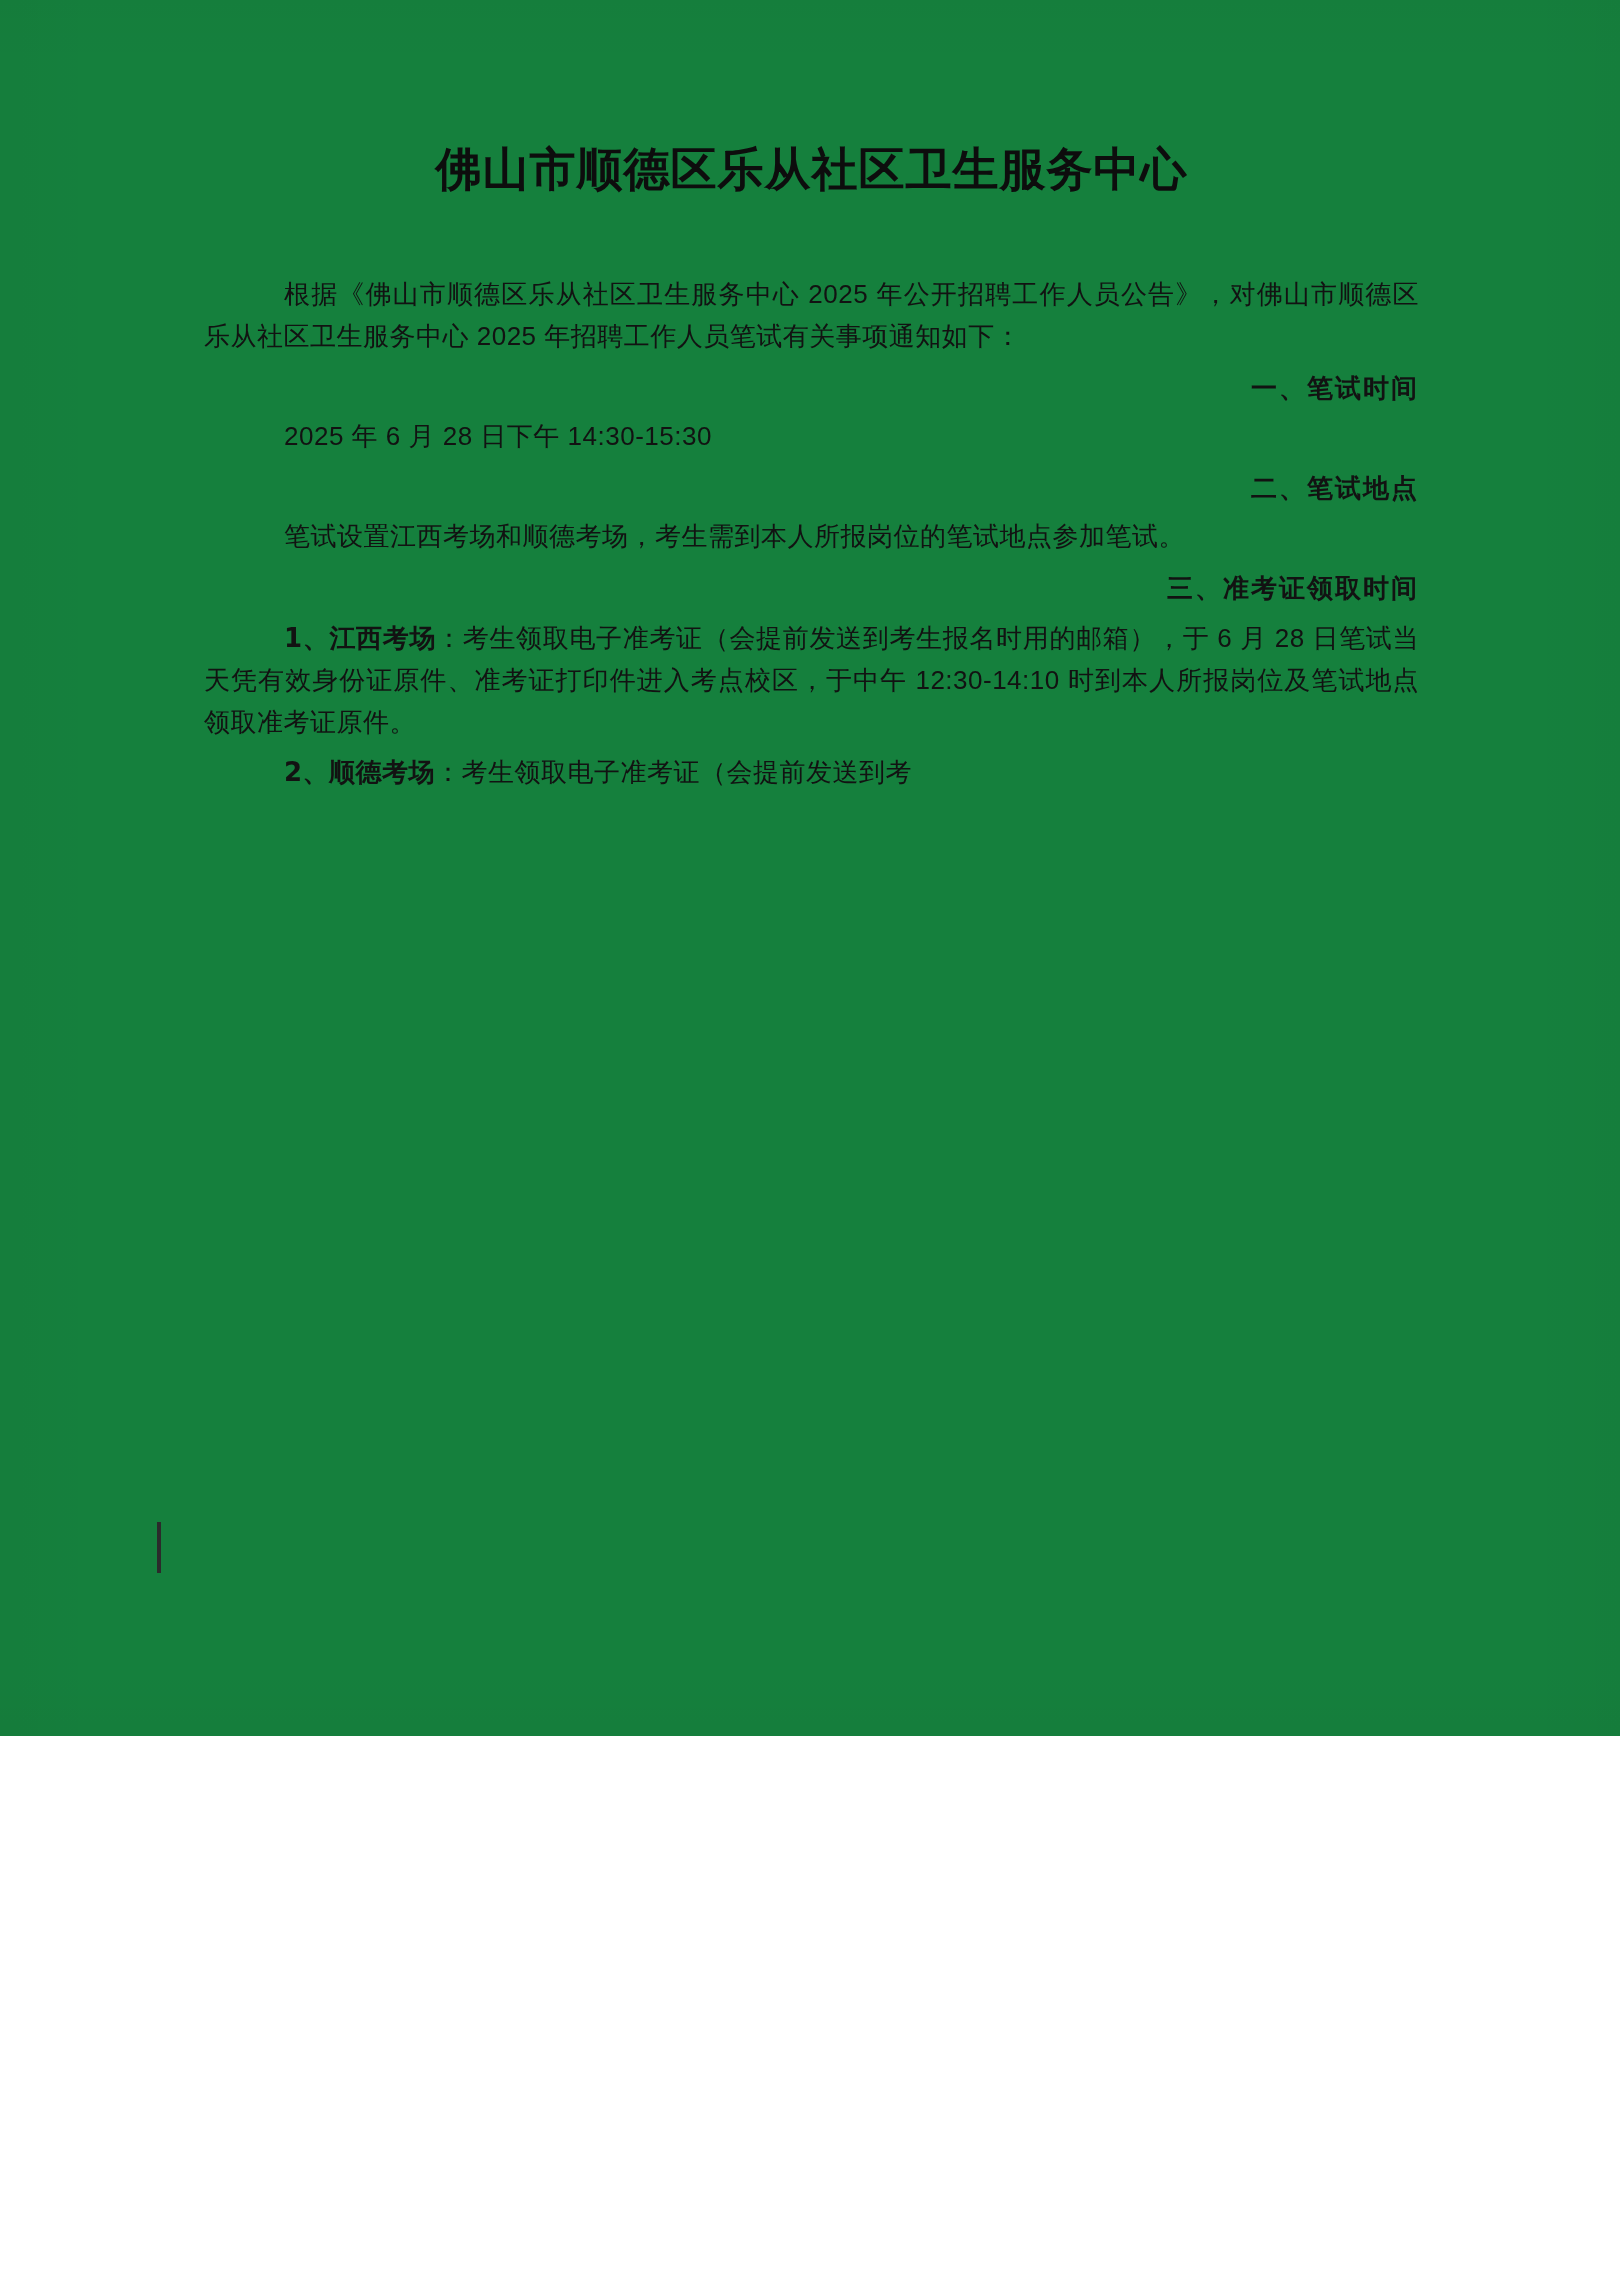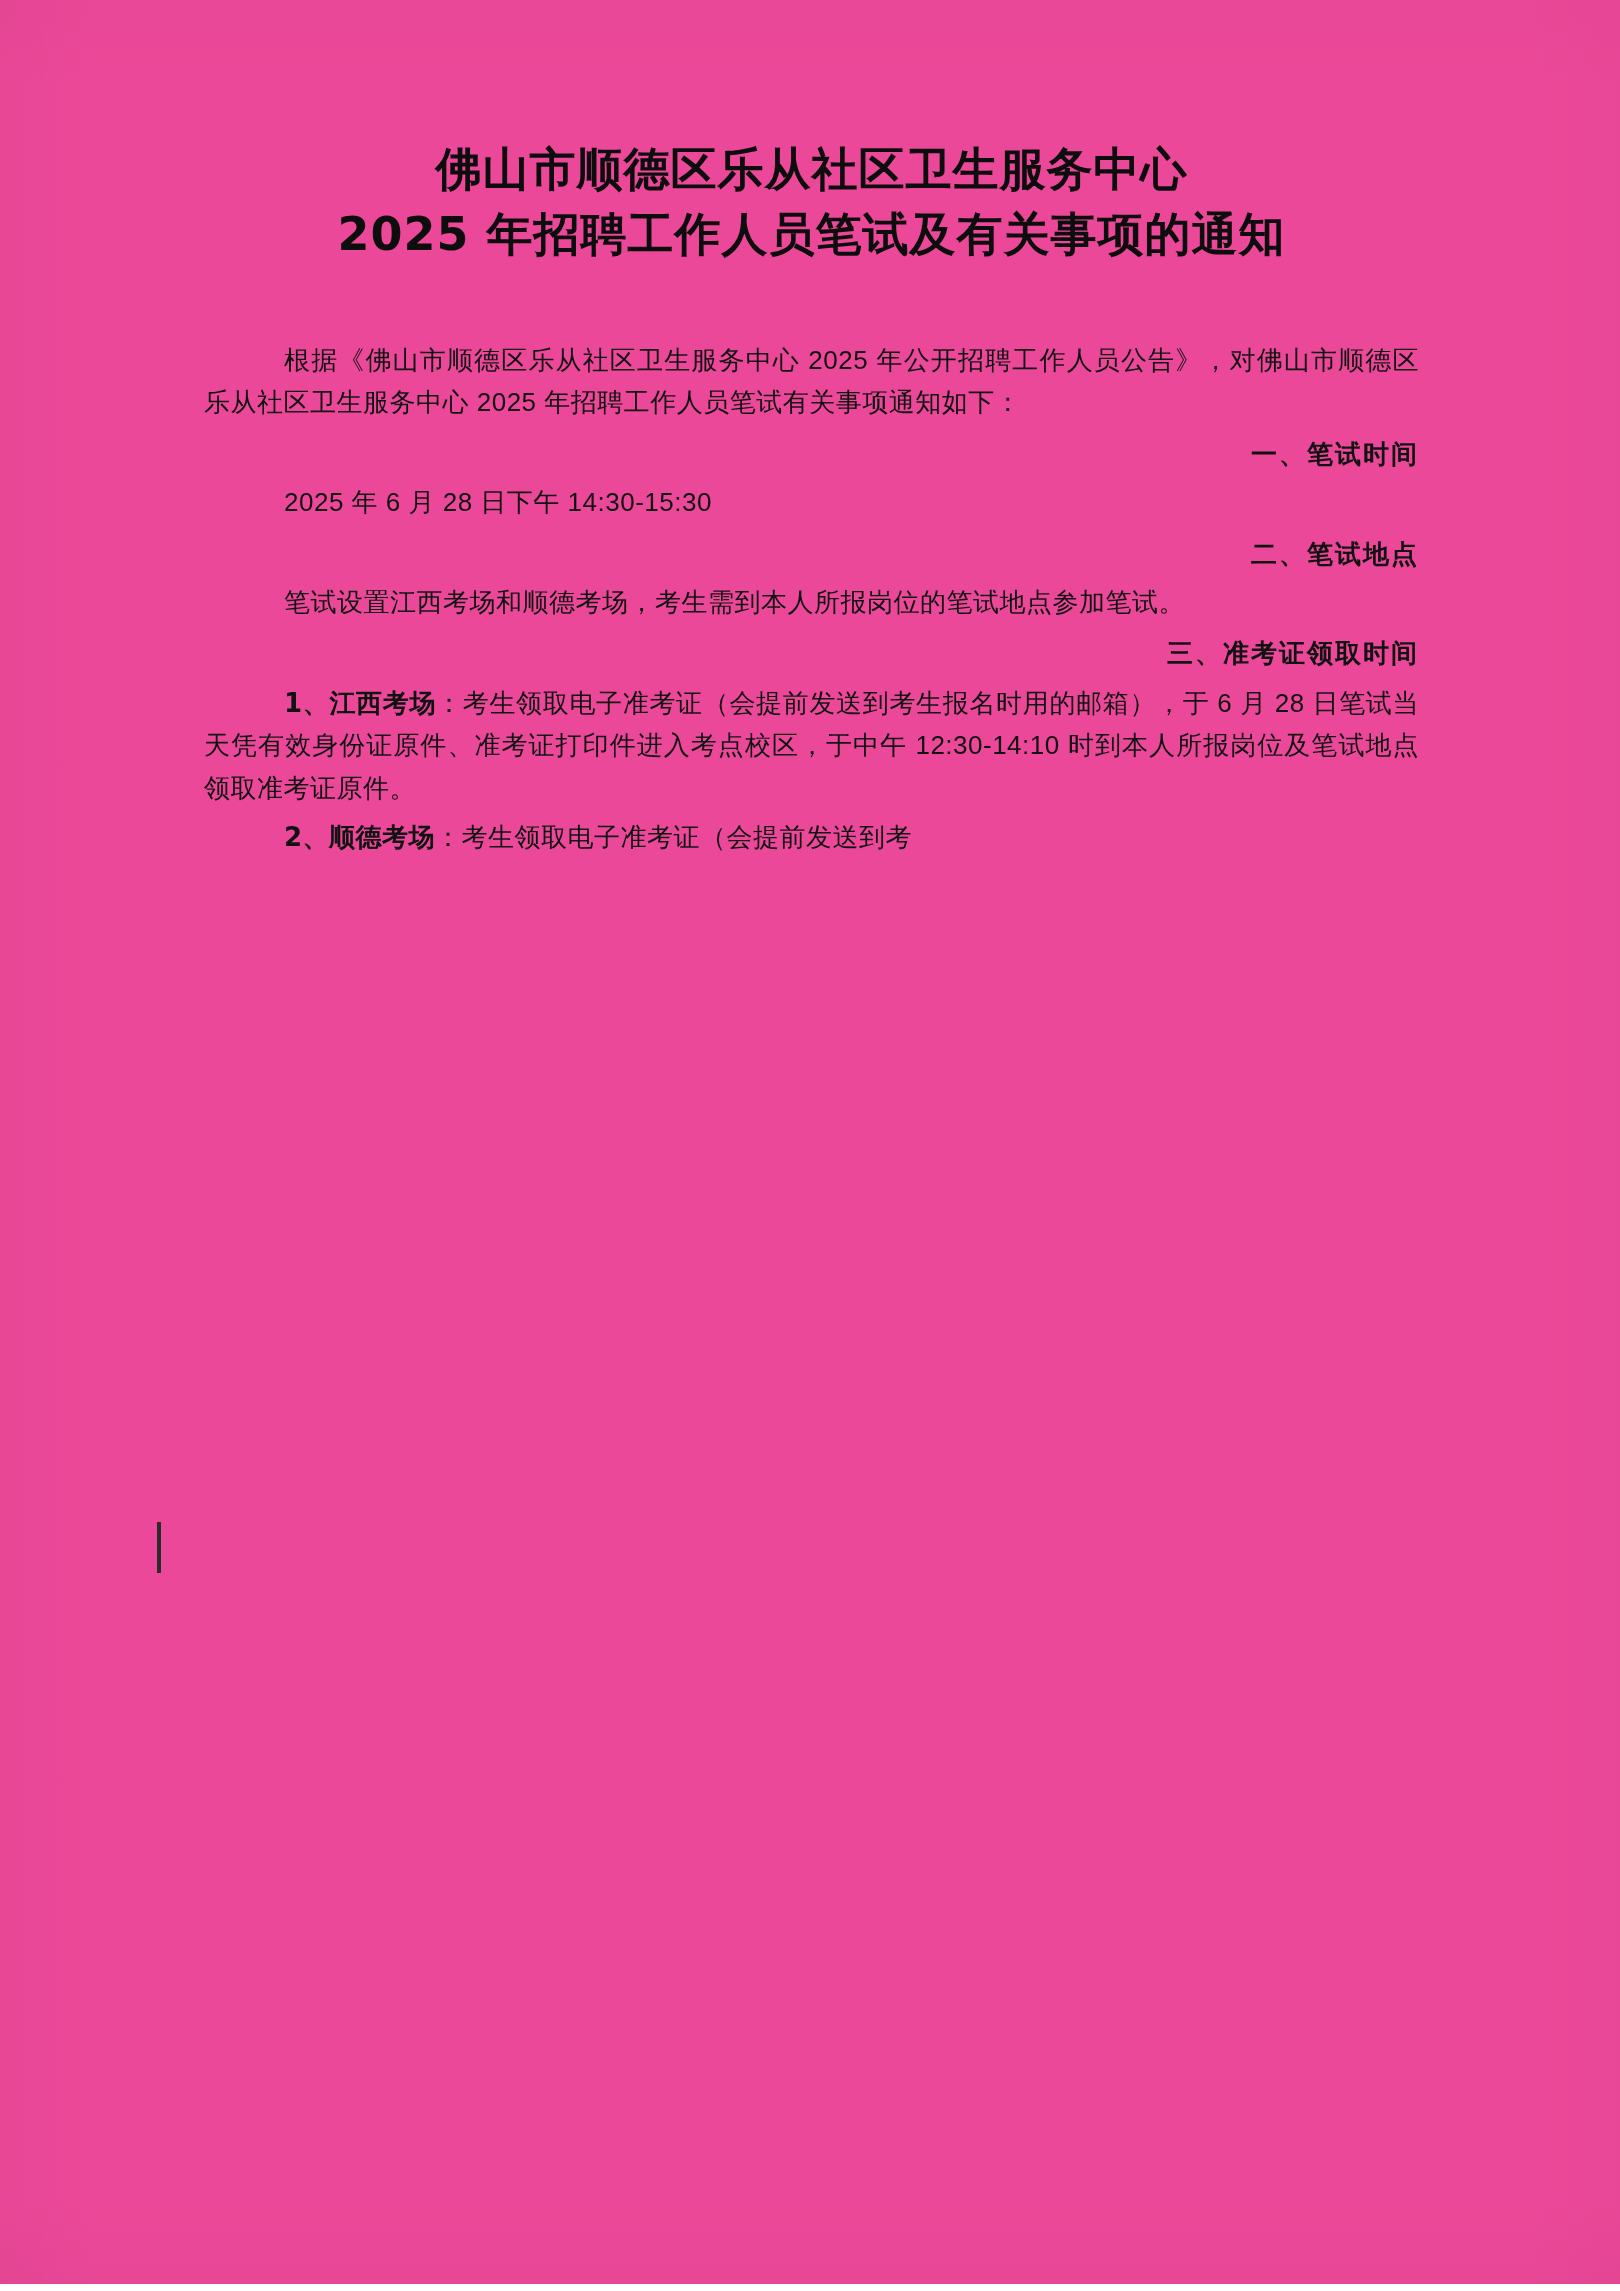--- a/index.html
+++ b/index.html
@@ -12,22 +12,22 @@
     height: 2292px;
     font-family: "Liberation Sans", sans-serif;
     color: #111111;
     position: relative;
     overflow: hidden;
   }
   .page {
     position: absolute;
     top: 0; left: 0;
     width: 1620px;
-    height: 2284px;
-    background: #ec4899;
+    height: 1736px;
+    background: #15803d;
   }
   
   .page::before {
     content: "";
     position: absolute;
     inset: 0;
     background:
       linear-gradient(to right, rgba(0,0,0,0.020), rgba(0,0,0,0) 6%, rgba(0,0,0,0) 94%, rgba(0,0,0,0.015)),
       linear-gradient(to bottom, rgba(0,0,0,0.015), rgba(0,0,0,0) 4%, rgba(0,0,0,0) 96%, rgba(0,0,0,0.02));
     pointer-events: none;
@@ -93,21 +93,20 @@
 </style>
 </head>
 <body>
 
 <div class="page">
 
   <div class="content">
 
     <div class="doc-title">
       <span class="line">佛山市顺德区乐从社区卫生服务中心</span>
-      <span class="line">2025 年招聘工作人员笔试及有关事项的通知</span>
     </div>
 
     <div class="body-text">
 
       <p class="para">根据《佛山市顺德区乐从社区卫生服务中心 2025 年公开招聘工作人员公告》，对佛山市顺德区乐从社区卫生服务中心 2025 年招聘工作人员笔试有关事项通知如下：</p>
 
       <p class="heading">一、笔试时间</p>
 
       <p class="para">2025 年 6 月 28 日下午 14:30-15:30</p>
 

